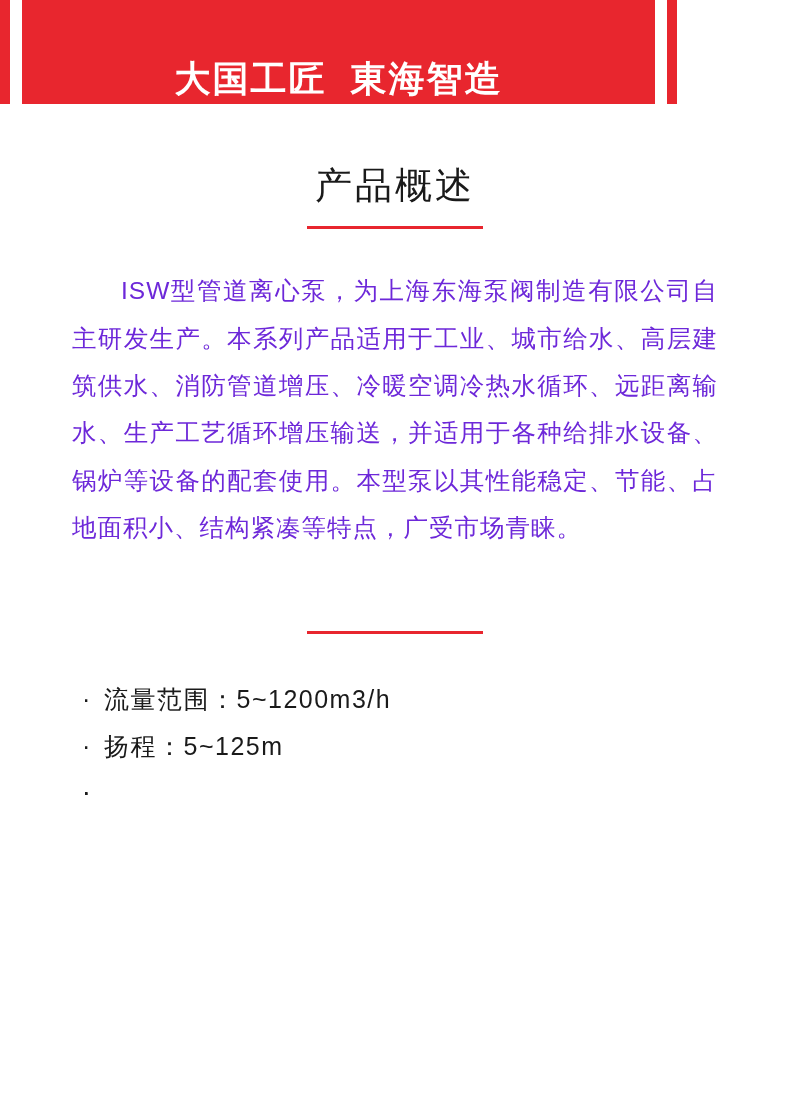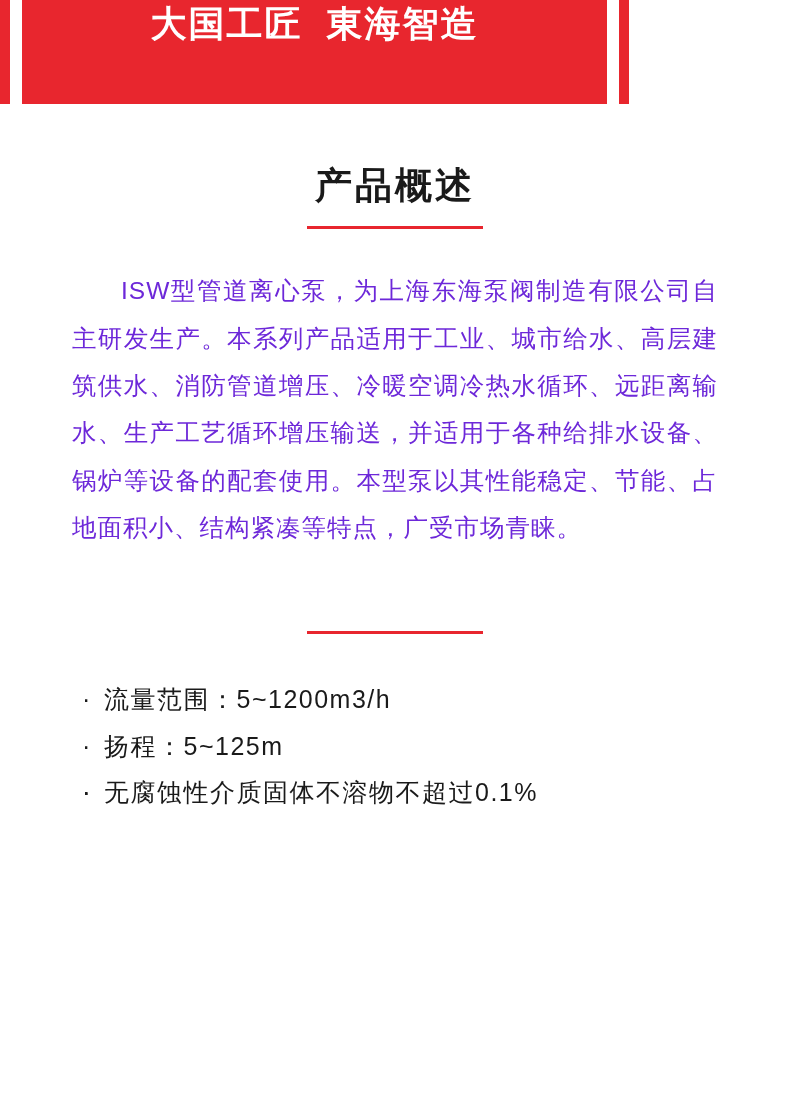--- a/index.html
+++ b/index.html
@@ -11,25 +11,25 @@
     height: 1116px;
     background: #ffffff;
     font-family: "Liberation Sans", sans-serif;
     overflow: hidden;
     position: relative;
   }
 
   
   .banner {
     position: relative;
-    width: 629px;
+    width: 677px;
     height: 104px;
     background: #e8262e;
     display: flex;
-    align-items: flex-start;
+    align-items: flex-end;
     justify-content: center;
     box-sizing: border-box;
   }
   .banner-notch-left,
   .banner-notch-right {
     position: absolute;
     top: 0;
     width: 22px;
     height: 104px;
     background: #ffffff;
@@ -56,21 +56,21 @@
     white-space: pre;
   }
 
   
   .section-heading-wrap {
     text-align: center;
   }
   .section-heading {
     display: inline-block;
     font-size: 37px;
-    font-weight: bold;
+    font-weight: normal;
     color: #1a1a1a;
     letter-spacing: 3px;
     line-height: 1.2;
   }
   .heading-rule {
     width: 176px;
     height: 3px;
     background: #e8262e;
     margin: 18px auto 0 auto;
   }
@@ -149,15 +149,14 @@
     <span>扬程：5~125m</span>
   </li>
   <li class="bullet-item">
     <span class="bullet-dot">·</span>
   </li>
   <li class="bullet-item">
     <span class="bullet-dot">·</span>
   </li>
   <li class="bullet-item">
     <span class="bullet-dot">·</span>
-    <span>无腐蚀性介质固体不溶物不超过0.1%</span>
   </li>
 </ul>
 
 </body></html>

